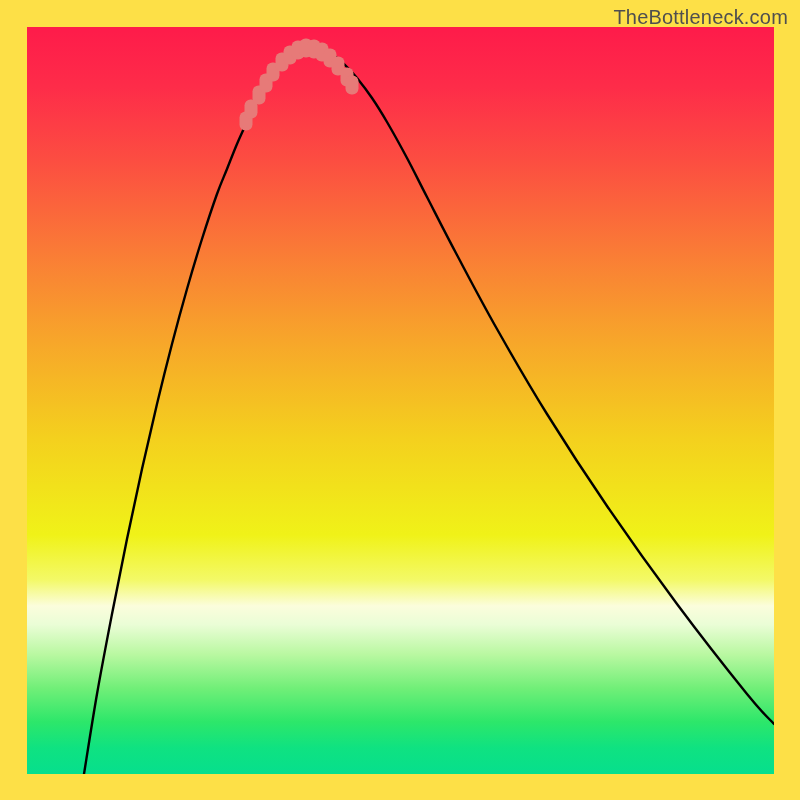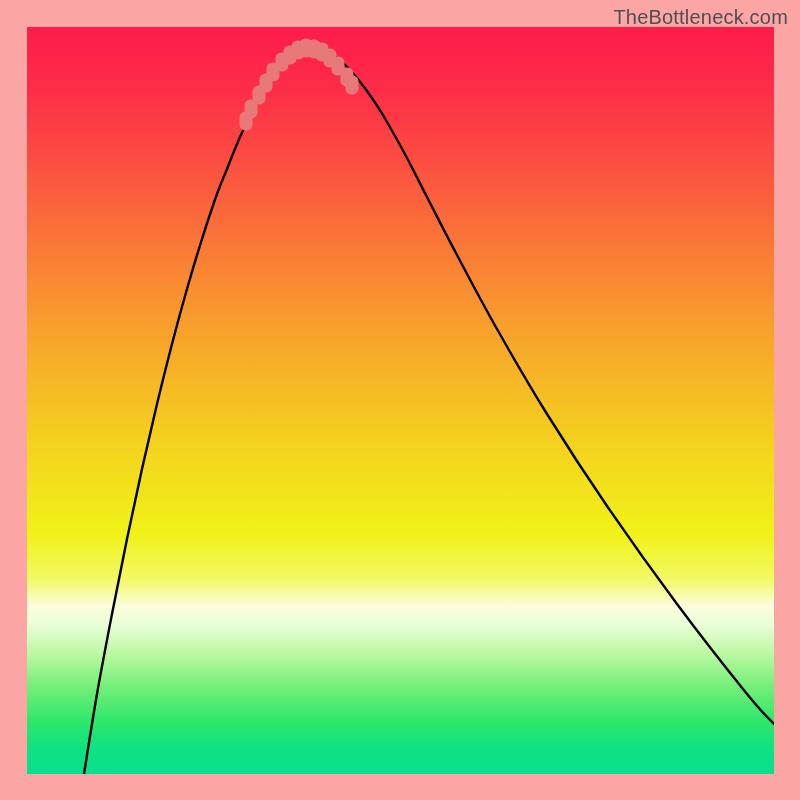--- a/index.html
+++ b/index.html
@@ -9,21 +9,21 @@
     height: 800px;
     background: #000;
     overflow: hidden;
     font-family: Arial, Helvetica, sans-serif;
   }
   .frame {
     position: absolute;
     left: 0; top: 0;
     width: 800px;
     height: 800px;
-    background: #fca5a5;
+    background: #fde047;
   }
   .plot-area {
     position: absolute;
     left: 27px;
     top: 27px;
     width: 747px;
     height: 747px;
     overflow: hidden;
   }
   .watermark {

